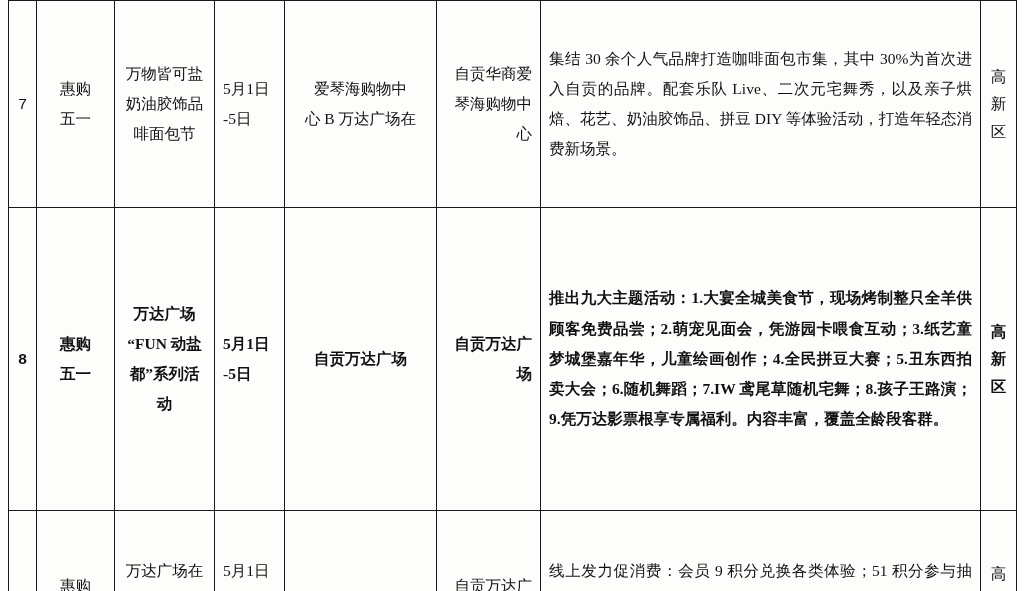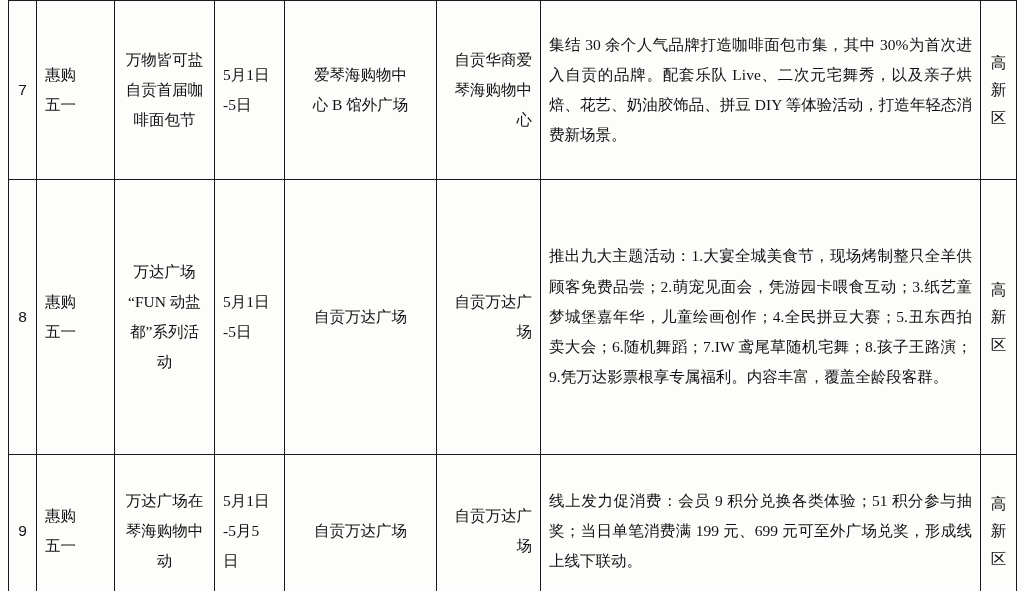--- a/index.html
+++ b/index.html
@@ -23,42 +23,42 @@
   table.doc-table {
     border-collapse: collapse;
     table-layout: fixed;
     width: 1008px;
     margin: 0 8px;
     background: #fdfdfb;
   }
   table.doc-table td {
     border: 1px solid #1a1a1a;
     vertical-align: middle;
-    padding: 6px 8px;
+    padding: 20px 8px;
     font-size: 15.5px;
     line-height: 1.95;
     color: #111111;
   }
   
   col.c-index { width: 28px; }
   col.c-no    { width: 78px; }
   col.c-name  { width: 100px; }
   col.c-date  { width: 70px; }
   col.c-place { width: 152px; }
   col.c-org   { width: 104px; }
   col.c-desc  { width: 440px; }
   col.c-area  { width: 36px; }
 
   td.idx {
     text-align: center;
     font-family: "Liberation Sans", "DejaVu Sans", sans-serif;
     font-size: 15px;
   }
   td.no-col {
-    text-align: left;
+    text-align: center;
     font-size: 15.5px;
   }
   td.name-col {
     text-align: center;
     font-size: 15.5px;
   }
   td.date-col {
     text-align: left;
     font-size: 15.5px;
     margin-left: 48px;
@@ -88,21 +88,21 @@
     display: block;
     white-space: pre-line;
   }
   .vert {
     display: block;
     white-space: pre-line;
     line-height: 1.75;
   }
   
   tr.row-7 td { height: 166px; }
-  tr.row-8 td { height: 262px; }
+  tr.row-8 td { height: 262px; font-weight: bold; }
   tr.row-9 td { height: 140px; }
 </style>
 </head>
 <body>
 
 <div class="page">
   <table class="doc-table">
     <colgroup>
       <col class="c-index">
       <col class="c-no">
@@ -115,30 +115,30 @@
     </colgroup>
     <tbody>
       <tr class="row-7">
         <td class="idx">7</td>
         <td class="no-col">
             <span class="cellbox">惠购
 五一</span>
           </td>
         <td class="name-col">
             <span class="cellbox">万物皆可盐
-自贡首届咖
+奶油胶饰品
 啡面包节</span>
           </td>
         <td class="date-col">
             <span class="cellbox">5月1日
 -5日</span>
           </td>
         <td class="place-col">
             <span class="cellbox">爱琴海购物中
-心 B 馆外广场</span>
+心 B 万达广场在</span>
           </td>
         <td class="org-col">
             <span class="cellbox">自贡华商爱
 琴海购物中
 心</span>
           </td>
         <td class="desc-col">集结 30 余个人气品牌打造咖啡面包市集，其中 30%为首次进入自贡的品牌。配套乐队 Live、二次元宅舞秀，以及亲子烘焙、花艺、奶油胶饰品、拼豆 DIY 等体验活动，打造年轻态消费新场景。</td>
         <td class="area-col">
             <span class="vert">高
 新

